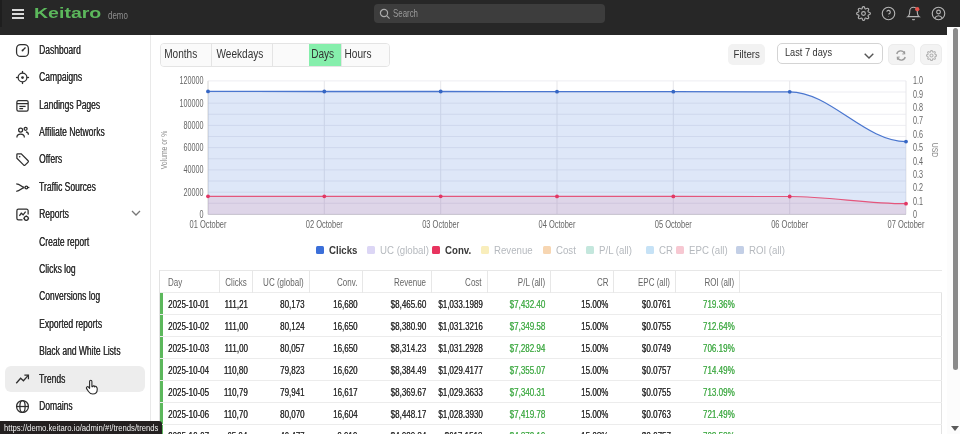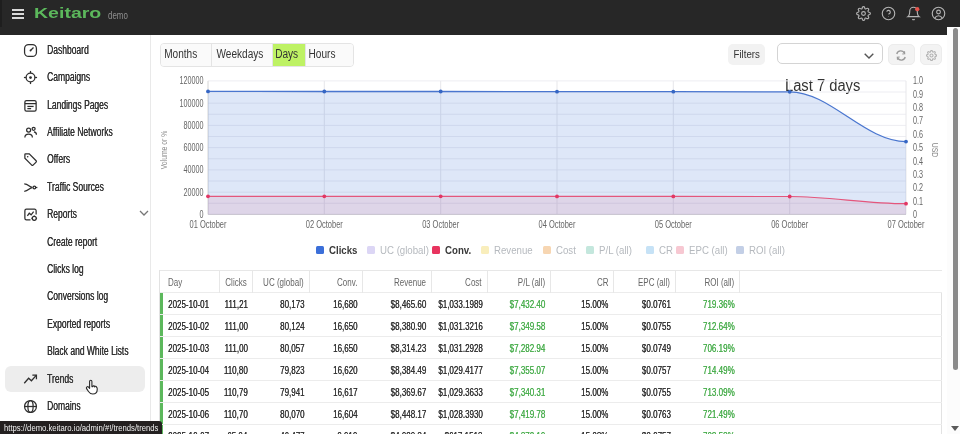--- a/index.html
+++ b/index.html
@@ -26,42 +26,42 @@
     color:#5cb85c; transform:scaleX(1.26); transform-origin:0 50%; }
   #demo { position:absolute; left:108px; top:9px; font-size:11px; color:#8f8f8f; }
   #search { position:absolute; left:374px; top:3.5px; width:231px; height:19px;
     background:#3d3d3d; border-radius:4px; }
   #search .ph { position:absolute; left:19px; top:3.5px; font-size:10.5px; color:#9b9b9b; }
   .tbicon { position:absolute; top:6px; }
 
   
   #sidebar { position:absolute; left:0; top:27px; width:151px; height:407px;
     background:#fff; border-right:1px solid #e9e9e9; }
-  .mi { position:absolute; left:12px; width:150px; height:26px;padding-left:20px; }
+  .mi { position:absolute; left:4px; width:150px; height:26px;padding-left:20px; }
   .mi .ic { position:absolute; left:11px; top:6px; width:15px; height:15px; }
   .mi .tx { position:absolute; left:35px; top:6px; font-size:12px; color:#323232; text-shadow:0.3px 0 0 #323232; }
   #hl { position:absolute; left:5px; top:366px; width:140px; height:26px;
     background:#ededed; border-radius:6px; }
   #tooltip { position:absolute; left:0; top:421px; width:162px; height:13px;
     background:#242020; border-radius:0 3px 0 0; color:#f0f0f0; font-size:9.5px;
     line-height:13px; padding-left:4px; white-space:nowrap; }
 
   
   .tabs { position:absolute; left:160px; top:43px; height:23.5px; display:flex;
     border:1px solid #e4e4e4; border-radius:4px; overflow:hidden; background:#fafafa; }
   .tab { font-size:12px; color:#333; line-height:21.5px; 
     border-right:1px solid #e4e4e4; background:#fafafa; }
   .tab:last-child { border-right:none; }
-  .tab.sel { background:#bef264; }
+  .tab.sel { background:#86efac;margin-left:36px; }
   #filters { position:absolute; left:728px; top:43.5px; width:37px; height:21.5px;
     background:#f2f2f2; border-radius:5px; font-size:11.5px; color:#333;
     text-align:center; line-height:21.5px; }
   #select { position:absolute; left:777px; top:43px; width:105.5px; height:21px;
     background:#fff; border:1px solid #d4d4d4; border-radius:5px; }
-  #select .tx { position:absolute; left:6.5px; top:3px; font-size:16px; color:#333;margin-top:30px; }
+  #select .tx { position:absolute; left:6.5px; top:3px; font-size:10px; color:#333; }
   #btn-refresh { position:absolute; left:888px; top:43.5px; width:26.5px; height:21.5px;
     background:#f3f3f3; border-radius:5px; border:1px solid #ececec; }
   #btn-gear { position:absolute; left:920px; top:43.5px; width:21.5px; height:21.5px;
     background:#f3f3f3; border-radius:5px; border:1px solid #ececec; }
 
   
   #legend { position:absolute; left:0; top:243px; width:960px; height:14px;
     font-size:10.5px; }
   .li { position:absolute; top:0; height:14px; display:flex; align-items:center; }
   .li .sq { width:8px; height:8px; border-radius:1.5px; margin-right:5px; }
@@ -107,20 +107,27 @@
 <div id="hl"></div>
 
 <div id="topbar">
   <div id="burger">
       <div></div>
       <div></div>
       <div></div>
     </div>
   <div id="logo">Keitaro</div>
   <div id="demo"><span class="t ol s72">demo</span></div>
+  <div id="search">
+    <svg style="position:absolute;left:5px;top:4px" width="12" height="12" viewBox="0 0 12 12">
+      <circle cx="5" cy="5" r="3.6" fill="none" stroke="#aaa" stroke-width="1.2"></circle>
+      <line x1="7.8" y1="7.8" x2="10.6" y2="10.6" stroke="#aaa" stroke-width="1.2"></line>
+    </svg>
+    <div class="ph"><span class="t ol s75">Search</span></div>
+  </div>
   <svg class="tbicon" style="left:856px" width="15" height="15" viewBox="0 0 24 24" fill="none" stroke="#b5b5b5" stroke-width="1.8">
     <circle cx="12" cy="12" r="3"></circle>
     <path d="M19.4 15a1.65 1.65 0 0 0 .33 1.82l.06.06a2 2 0 1 1-2.83 2.83l-.06-.06a1.65 1.65 0 0 0-1.82-.33 1.65 1.65 0 0 0-1 1.51V21a2 2 0 1 1-4 0v-.09A1.65 1.65 0 0 0 9 19.4a1.65 1.65 0 0 0-1.82.33l-.06.06a2 2 0 1 1-2.83-2.83l.06-.06a1.65 1.65 0 0 0 .33-1.82 1.65 1.65 0 0 0-1.51-1H3a2 2 0 1 1 0-4h.09A1.65 1.65 0 0 0 4.6 9a1.65 1.65 0 0 0-.33-1.82l-.06-.06a2 2 0 1 1 2.83-2.83l.06.06a1.65 1.65 0 0 0 1.82.33H9a1.65 1.65 0 0 0 1-1.51V3a2 2 0 1 1 4 0v.09a1.65 1.65 0 0 0 1 1.51 1.65 1.65 0 0 0 1.82-.33l.06-.06a2 2 0 1 1 2.83 2.83l-.06.06a1.65 1.65 0 0 0-.33 1.82V9a1.65 1.65 0 0 0 1.51 1H21a2 2 0 1 1 0 4h-.09a1.65 1.65 0 0 0-1.51 1z"></path>
   </svg>
   <svg class="tbicon" style="left:881px" width="15" height="15" viewBox="0 0 24 24" fill="none" stroke="#b5b5b5" stroke-width="1.8">
     <circle cx="12" cy="12" r="10"></circle>
     <path d="M9.09 9a3 3 0 0 1 5.83 1c0 2-3 3-3 3"></path>
     <circle cx="12" cy="17" r="0.6" fill="#b5b5b5" stroke="none"></circle>
   </svg>
   <svg class="tbicon" style="left:906px" width="15" height="15" viewBox="0 0 24 24" fill="none" stroke="#b5b5b5" stroke-width="1.8">

